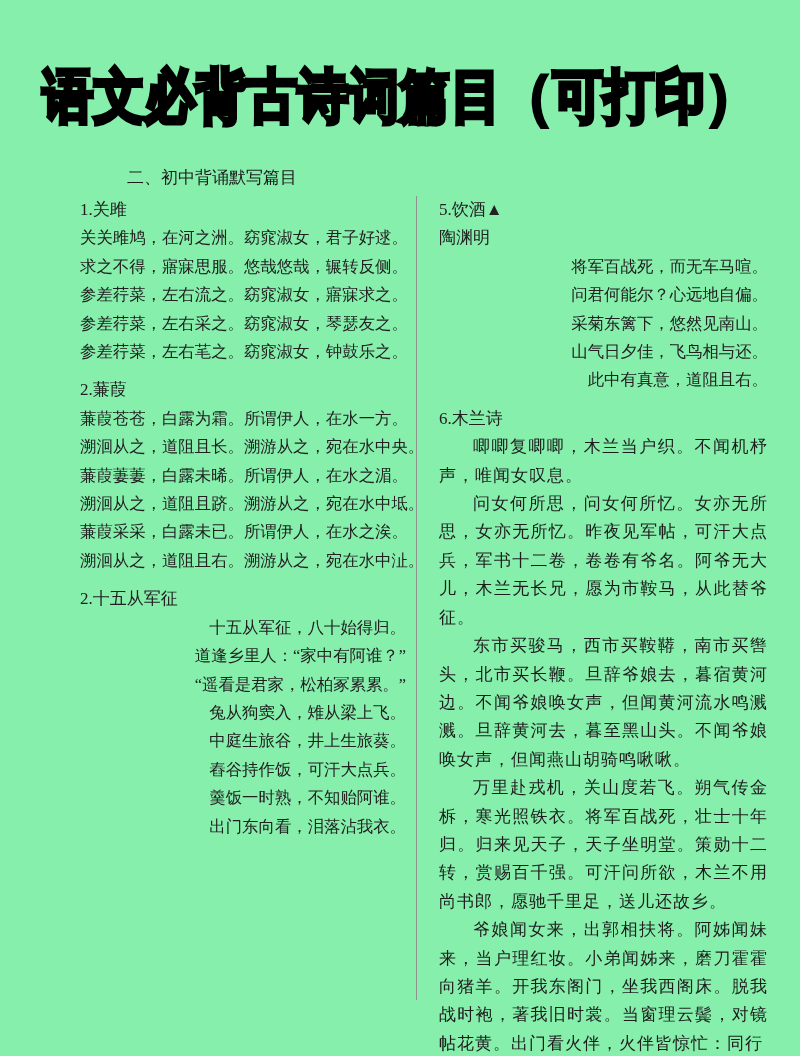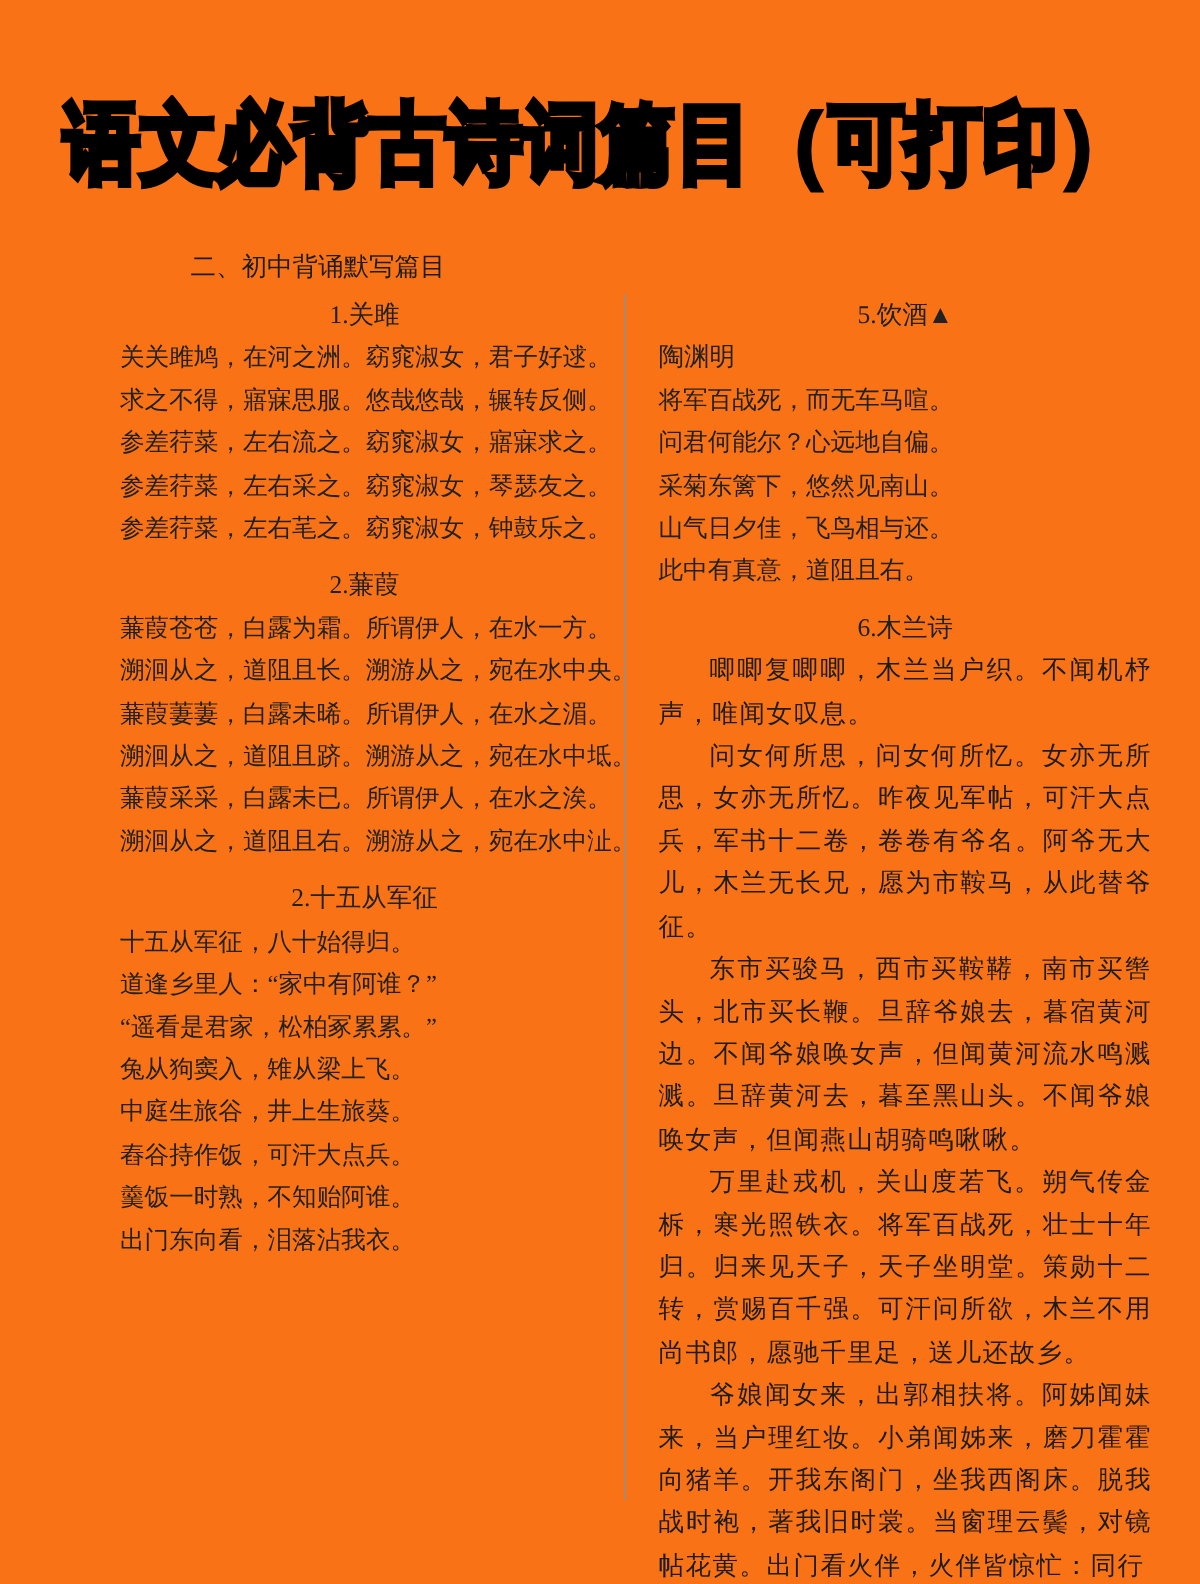--- a/index.html
+++ b/index.html
@@ -6,21 +6,21 @@
   html, body { margin: 0; padding: 0; }
   body {
     width: 800px; height: 1056px;
     background: #ffffff;
     font-family: "Liberation Serif", "DejaVu Serif", serif;
     color: #212121;
   }
   .page {
     position: relative;
     width: 800px; height: 1056px;
-    background: #f97316;
+    background: #86efac;
     overflow: hidden;
   }
   .main-title {
     position: absolute;
     top: 58px; left: 0;
     width: 100%;
     margin: 0;
     text-align: center;
     font-family: "Liberation Sans", "DejaVu Sans", sans-serif;
     font-weight: 900;
@@ -51,31 +51,30 @@
     width: 1px; height: 804px;
     background: #909090;
     flex: none;
   }
   .col-right { width: 351px; padding-left: 22px; }
   .poem { margin: 0 0 10px 0; }
   .poem-title {
     margin: 0;
     font-size: 17px;
     font-weight: normal;
-    text-align: center;
     line-height: 28.4px;
     white-space: nowrap;
   }
   .poem-author {
     text-align: left;
     font-size: 17px;
     line-height: 28.4px;
   }
   .verse-line {
-    text-align: left;
+    text-align: right;
     font-size: 16.4px;
     line-height: 28.4px;
     white-space: nowrap;
   }
   .para {
     margin: 0;
     font-size: 17px;
     line-height: 28.4px;
     text-align: justify;
     text-indent: 2em;

